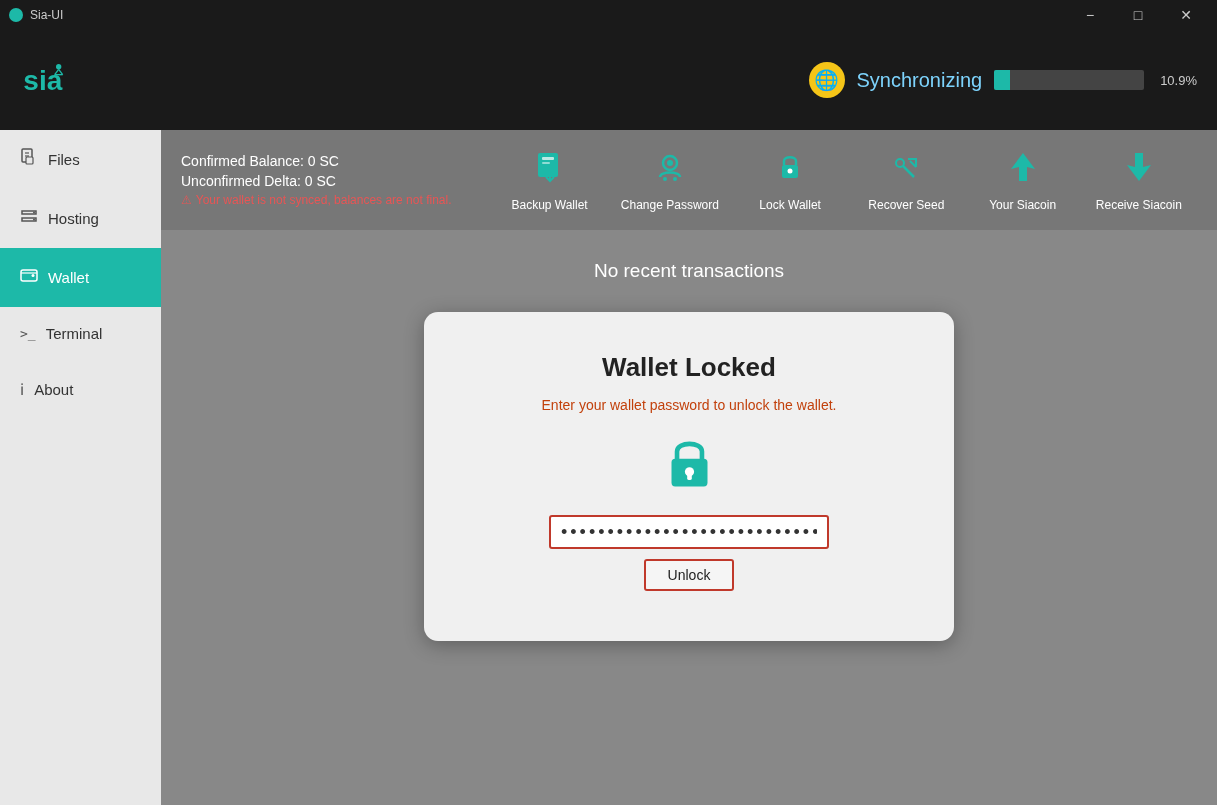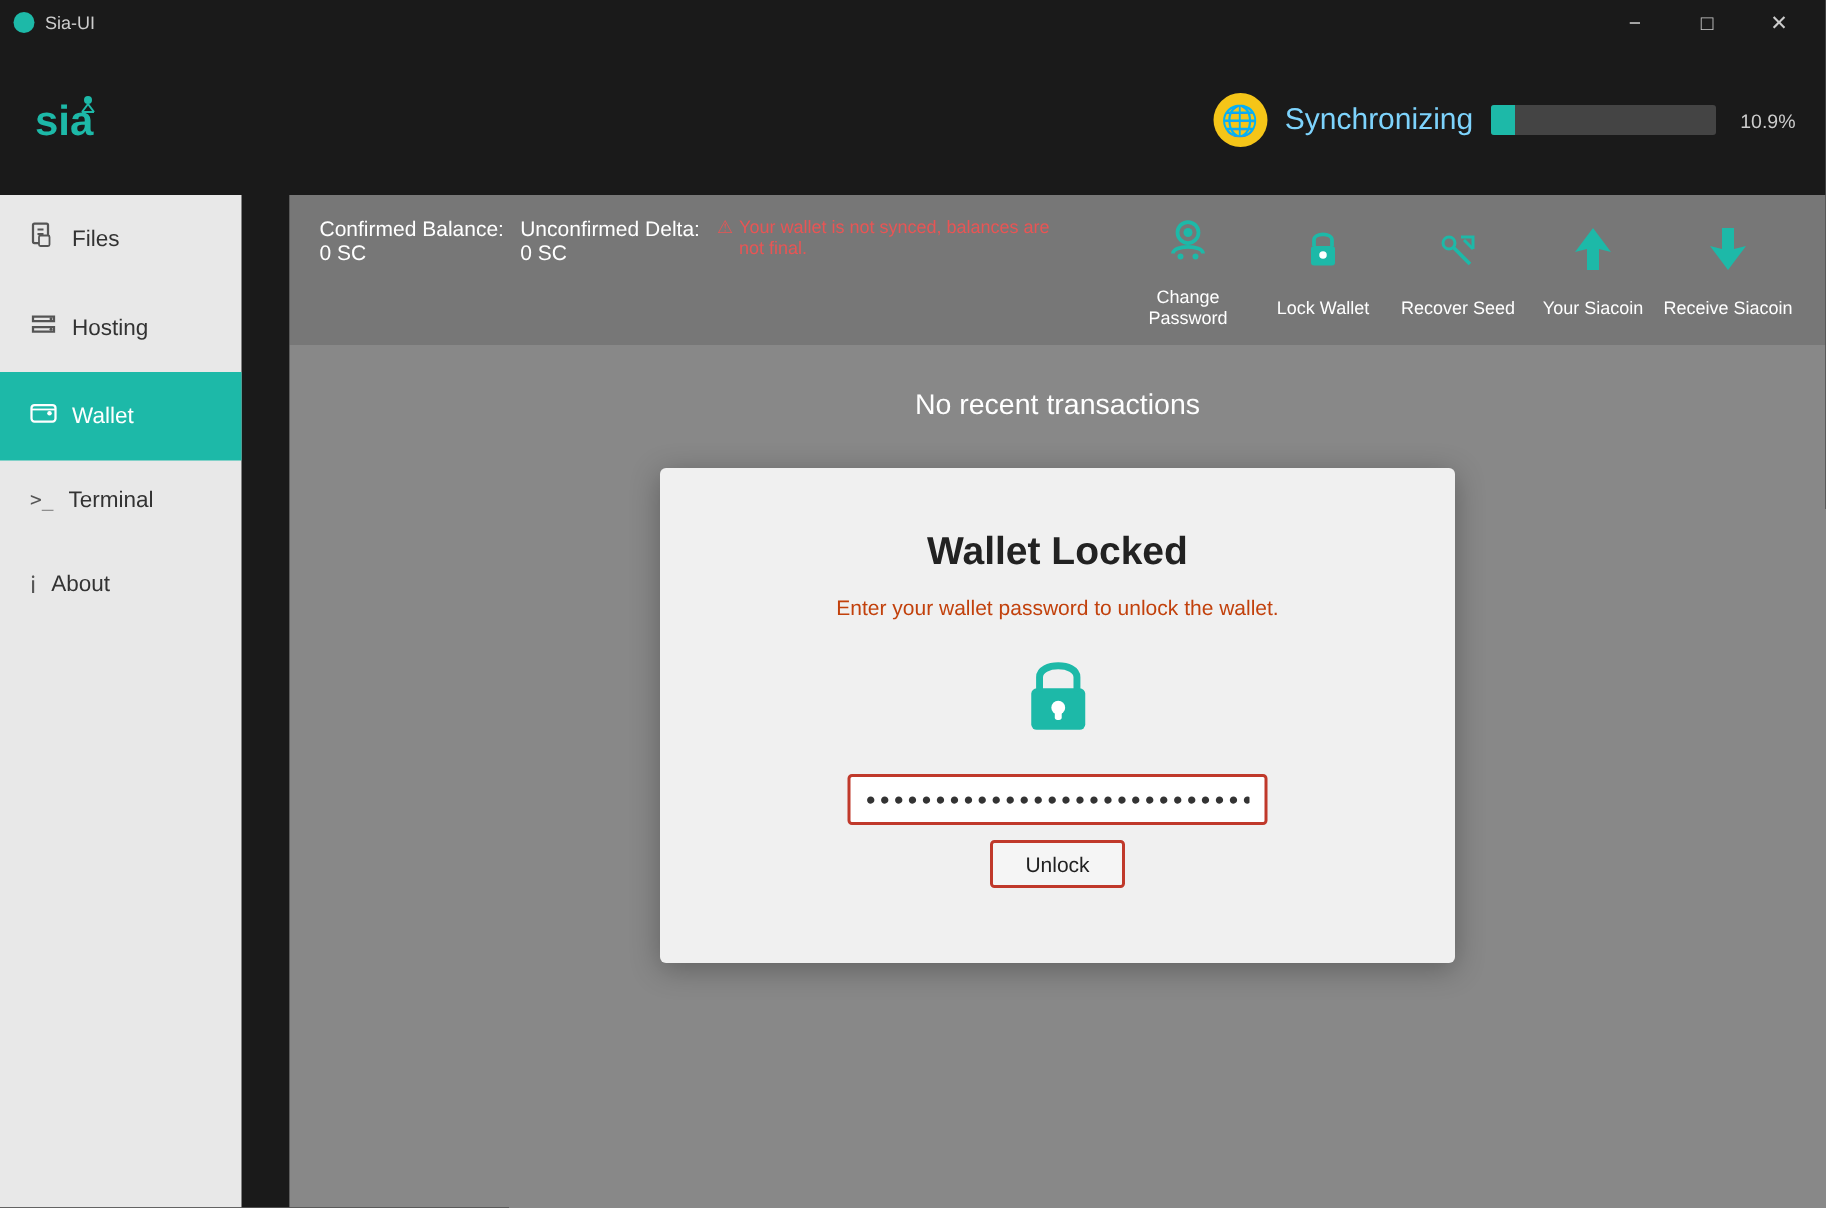--- a/index.html
+++ b/index.html
@@ -69,21 +69,20 @@
     .sync-progress-fill {
       height: 100%; background: #1db9a8;
     }
     .sync-percent { color: #ccc; font-size: 13px; margin-left: 4px; }
 
     
     .body-area {
       display: flex;
       flex: 1;
       overflow: hidden;
-      gap: 32px;
     }
 
     
     .sidebar {
       width: 161px;
       background: #e8e8e8;
       display: flex;
       flex-direction: column;
     }
     .sidebar-item {
@@ -115,21 +114,21 @@
     .wallet-header {
       background: #777;
       display: flex;
       align-items: stretch;
       min-height: 100px;
     }
     .wallet-info {
       padding: 14px 20px;
       min-width: 300px;
       display: flex;
-      flex-direction: row;
+      flex-direction: column;
       justify-content: center;
     }
     .balance-line { color: #fff; font-size: 14px; margin-bottom: 4px; }
     .warning-line {
       color: #e85555;
       font-size: 12px;
       display: flex;
       align-items: flex-start;
       gap: 4px;
     }
@@ -169,21 +168,21 @@
     }
     .no-transactions {
       color: #fff;
       font-size: 19px;
       margin-bottom: 30px;
     }
 
     
     .locked-modal {
       background: #f0f0f0;
-      border-radius: 4px;
+      border-radius: 14px;
       width: 530px;
       padding: 40px 40px 50px;
       display: flex;
       flex-direction: column;
       align-items: center;
       box-shadow: 0 4px 20px rgba(0,0,0,0.3);
     }
     .locked-title { font-size: 26px; font-weight: 700; color: #222; margin-bottom: 14px; }
     .locked-subtitle { font-size: 14px; color: #c2410c; margin-bottom: 20px; text-align: center; }
     .lock-icon-container {
@@ -309,20 +308,32 @@
       <div class="wallet-header">
         <div class="wallet-info">
           <span class="balance-line">Confirmed Balance: 0 SC</span>
           <span class="balance-line">Unconfirmed Delta: 0 SC</span>
           <span class="warning-line">
             <span>⚠</span>
             <span>Your wallet is not synced, balances are not final.</span>
           </span>
         </div>
         <div class="wallet-actions">
+          <button class="wallet-action-btn">
+            <span class="wallet-action-icon">
+              <svg width="36" height="36" viewBox="0 0 36 36">
+                  <rect x="6" y="4" width="20" height="24" rx="2" fill="#1db9a8"></rect>
+                  <path d="M14 28 L18 32 L22 28" fill="none" stroke="#1db9a8" stroke-width="2"></path>
+                  <line x1="18" y1="20" x2="18" y2="32" stroke="#1db9a8" stroke-width="2"></line>
+                  <rect x="10" y="8" width="12" height="3" rx="1" fill="#fff" opacity="0.7"></rect>
+                  <rect x="10" y="13" width="8" height="2" rx="1" fill="#fff" opacity="0.5"></rect>
+                </svg>
+            </span>
+            <span>Backup Wallet</span>
+          </button>
           <button class="wallet-action-btn">
             <span class="wallet-action-icon">
               <svg width="36" height="36" viewBox="0 0 36 36">
                   <circle cx="18" cy="14" r="7" fill="none" stroke="#1db9a8" stroke-width="2.5"></circle>
                   <circle cx="18" cy="14" r="3" fill="#1db9a8"></circle>
                   <path d="M8 28 C8 22 28 22 28 28" fill="none" stroke="#1db9a8" stroke-width="2.5"></path>
                   <circle cx="13" cy="30" r="2" fill="#1db9a8"></circle>
                   <circle cx="23" cy="30" r="2" fill="#1db9a8"></circle>
                 </svg>
             </span>

